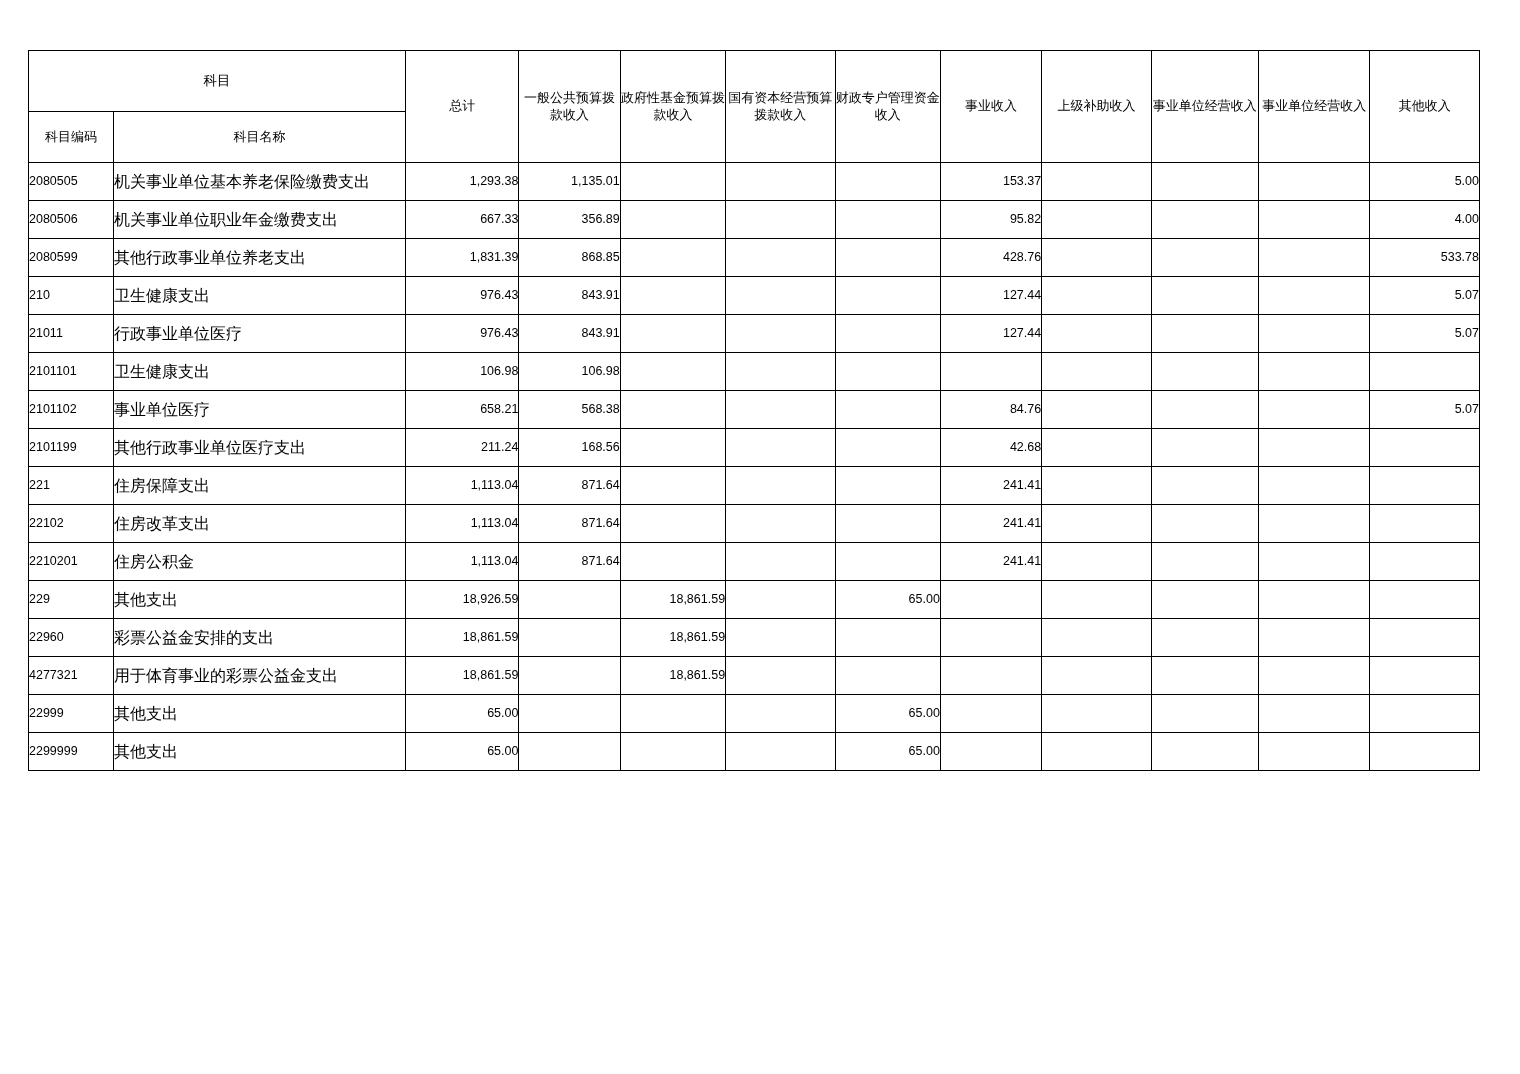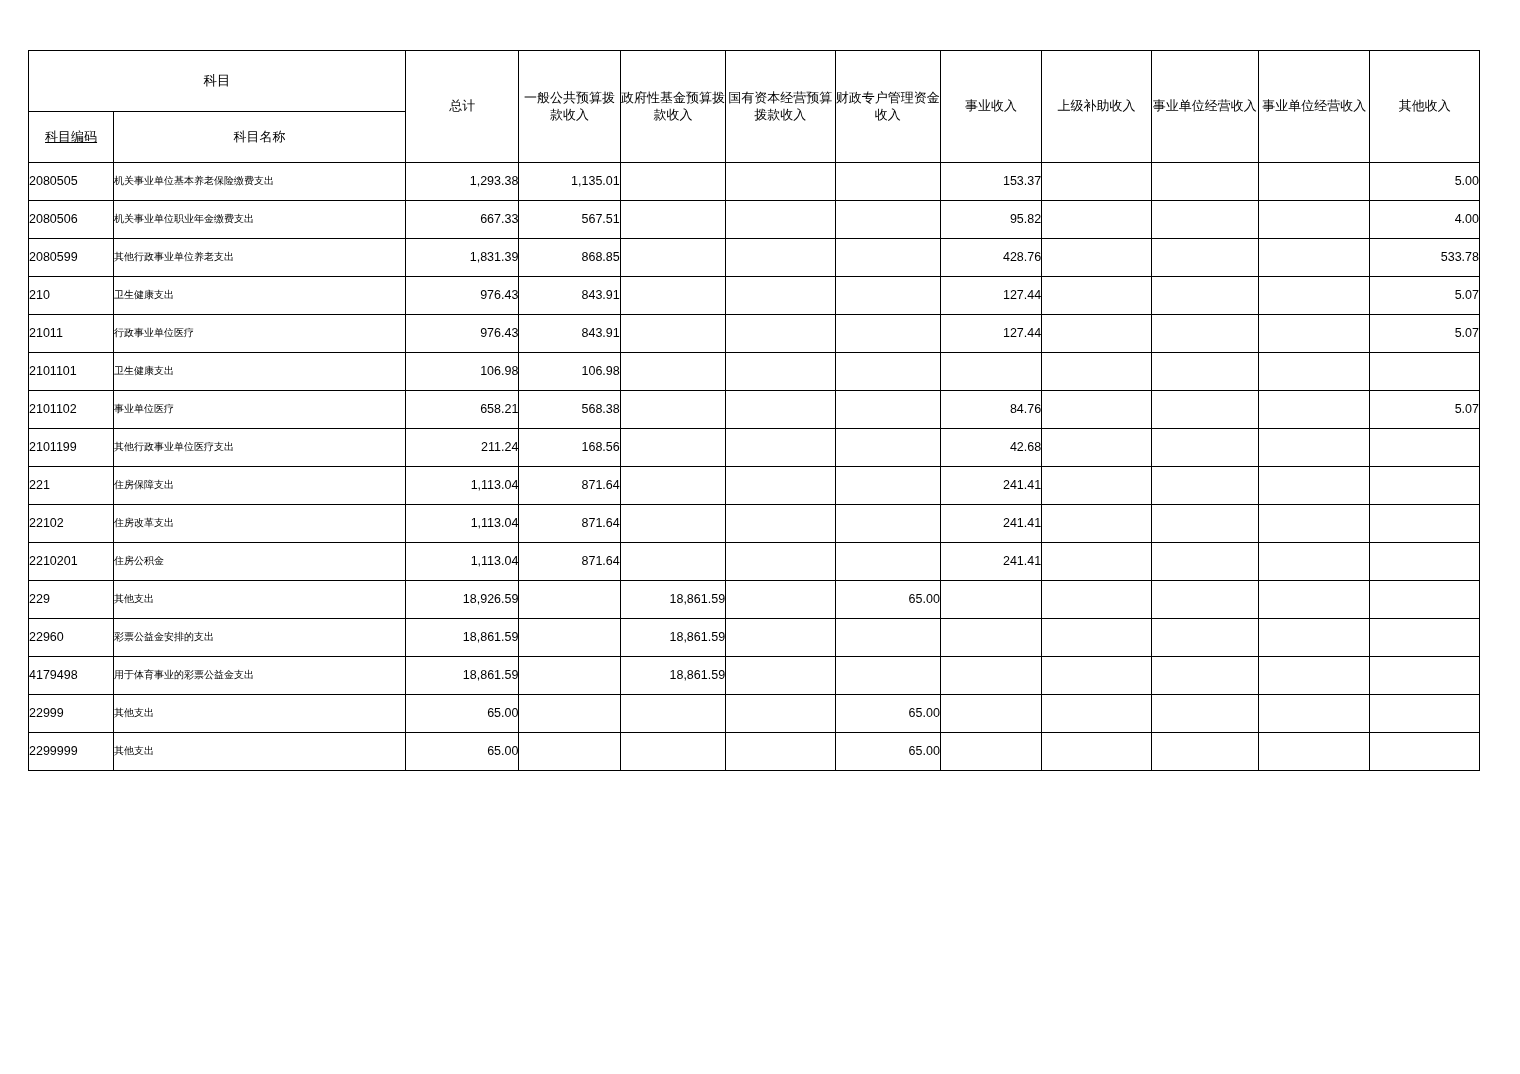--- a/index.html
+++ b/index.html
@@ -50,21 +50,21 @@
   td.code {
     text-align: left;
     font-size: 12.5px;
     height: 37px;
     padding: 0 4px;
     white-space: nowrap;
     margin-left: 35px;
   }
   td.name {
     text-align: left;
-    font-size: 10px;
+    font-size: 16px;
     padding: 0 4px;
     white-space: nowrap;
   }
   td.num {
     text-align: right;
     font-size: 12.5px;
     padding: 0 5px 0 2px;
     white-space: nowrap;
   }
   
@@ -114,21 +114,21 @@
         <th class="hdr" rowspan="2">政府性基金预算拨款收入</th>
         <th class="hdr" rowspan="2">国有资本经营预算拨款收入</th>
         <th class="hdr" rowspan="2">财政专户管理资金收入</th>
         <th class="hdr" rowspan="2">事业收入</th>
         <th class="hdr" rowspan="2">上级补助收入</th>
         <th class="hdr" rowspan="2">事业单位经营收入</th>
         <th class="hdr" rowspan="2">事业单位经营收入</th>
         <th class="hdr" rowspan="2">其他收入</th>
       </tr>
       <tr>
-        <th class="hdr" style="height:50px;text-decoration:underline;">科目编码</th>
+        <th class="hdr" style="height:50px;">科目编码</th>
         <th class="hdr">科目名称</th>
       </tr>
     </thead>
     <tbody id="table-body">
         <tr>
           <td class="code i2">2080505</td>
           <td class="name n2">机关事业单位基本养老保险缴费支出</td>
           <td class="num">1,293.38</td>
           <td class="num">1,135.01</td>
           <td class="num"></td>
@@ -137,21 +137,21 @@
           <td class="num">153.37</td>
           <td class="num"></td>
           <td class="num"></td>
           <td class="num"></td>
           <td class="num">5.00</td>
         </tr>
         <tr>
           <td class="code i2">2080506</td>
           <td class="name n2">机关事业单位职业年金缴费支出</td>
           <td class="num">667.33</td>
-          <td class="num">567.51</td>
+          <td class="num">356.89</td>
           <td class="num"></td>
           <td class="num"></td>
           <td class="num"></td>
           <td class="num">95.82</td>
           <td class="num"></td>
           <td class="num"></td>
           <td class="num"></td>
           <td class="num">4.00</td>
         </tr>
         <tr>
@@ -302,21 +302,21 @@
           <td class="num">18,861.59</td>
           <td class="num"></td>
           <td class="num"></td>
           <td class="num"></td>
           <td class="num"></td>
           <td class="num"></td>
           <td class="num"></td>
           <td class="num"></td>
         </tr>
         <tr>
-          <td class="code i2">4179498</td>
+          <td class="code i2">4277321</td>
           <td class="name n2">用于体育事业的彩票公益金支出</td>
           <td class="num">18,861.59</td>
           <td class="num"></td>
           <td class="num">18,861.59</td>
           <td class="num"></td>
           <td class="num"></td>
           <td class="num"></td>
           <td class="num"></td>
           <td class="num"></td>
           <td class="num"></td>

